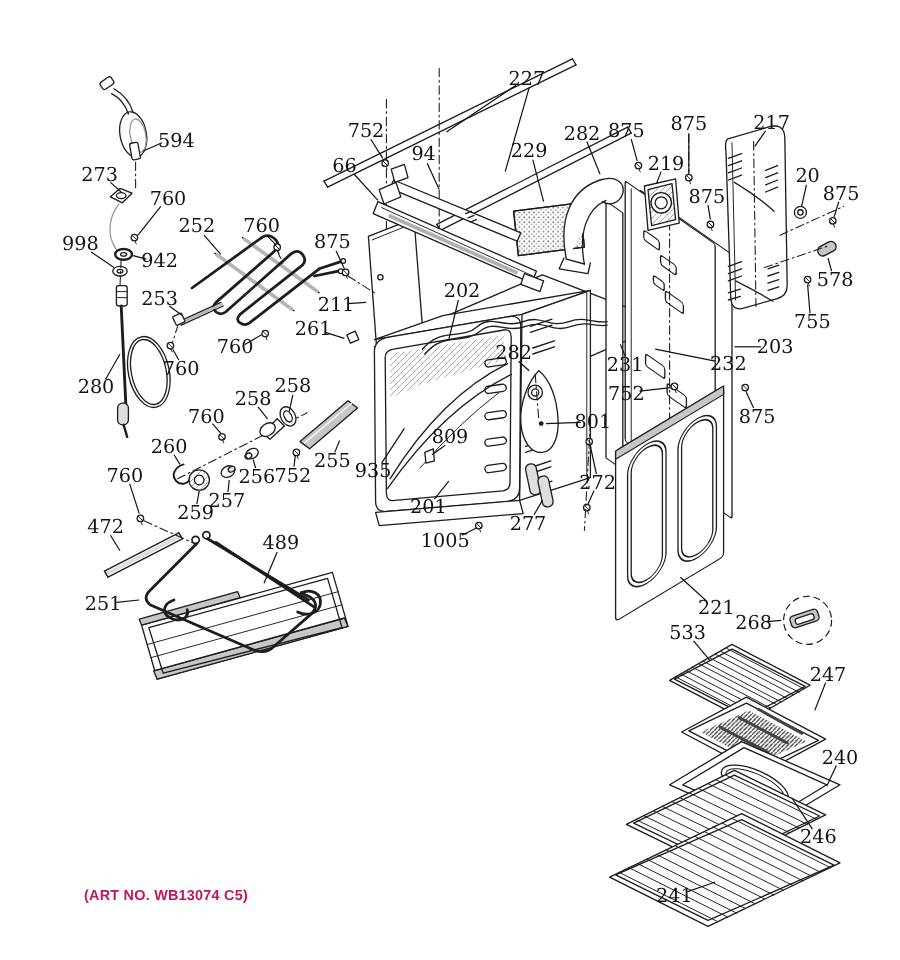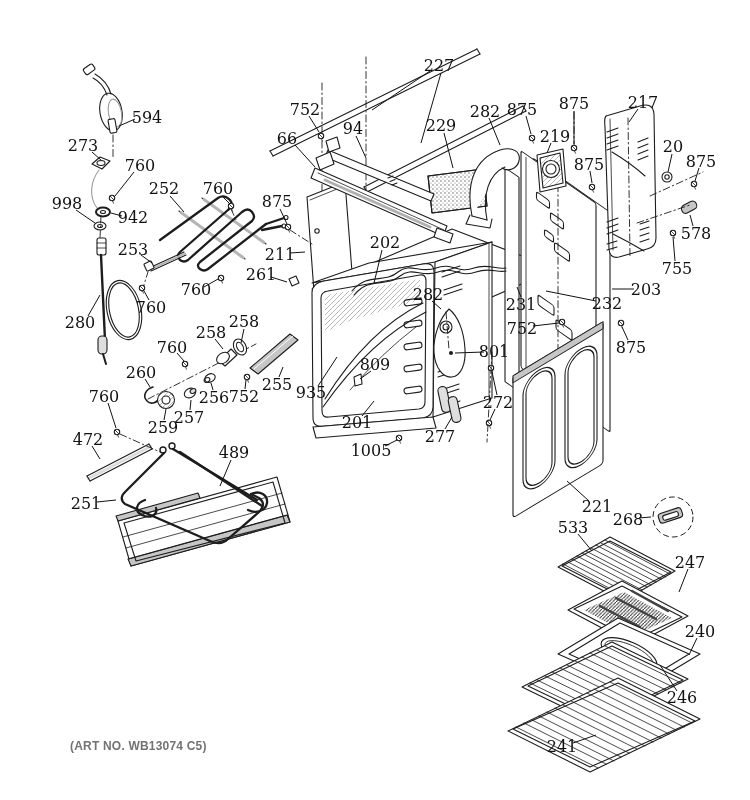--- a/index.html
+++ b/index.html
@@ -10,21 +10,21 @@
   .white{fill:#ffffff;}
   .gray{fill:#c6c6c6;}
   .ltgray{fill:#dedede;}
   .thick{stroke-width:2.3;}
   .thin{stroke-width:0.8;}
   .dashdot{stroke-dasharray:7 3 1.5 3;stroke-width:0.9;}
   .dashed{stroke-dasharray:5 4;stroke-width:1;}
   text.part-label{font-family:"DejaVu Serif",serif;font-size:16px;fill:#121212;text-anchor:middle;}
   line.leader{stroke:#121212;stroke-width:1;}
   #artno{position:absolute;left:70px;top:739px;font-family:"Liberation Sans",sans-serif;
-         font-size:12px;font-weight:bold;color:#737373;letter-spacing:0.2px;}
+         font-size:12px;font-weight:bold;color:#be185d;letter-spacing:0.2px;}
 </style>
 </head>
 <body>
 
 <div id="stage">
 
 <svg width="750" height="800" viewBox="0 0 750 800">
   <defs>
     <pattern id="dots" patternUnits="userSpaceOnUse" width="4" height="4">
       <circle cx="1" cy="1" r="0.7" fill="#555"></circle>

